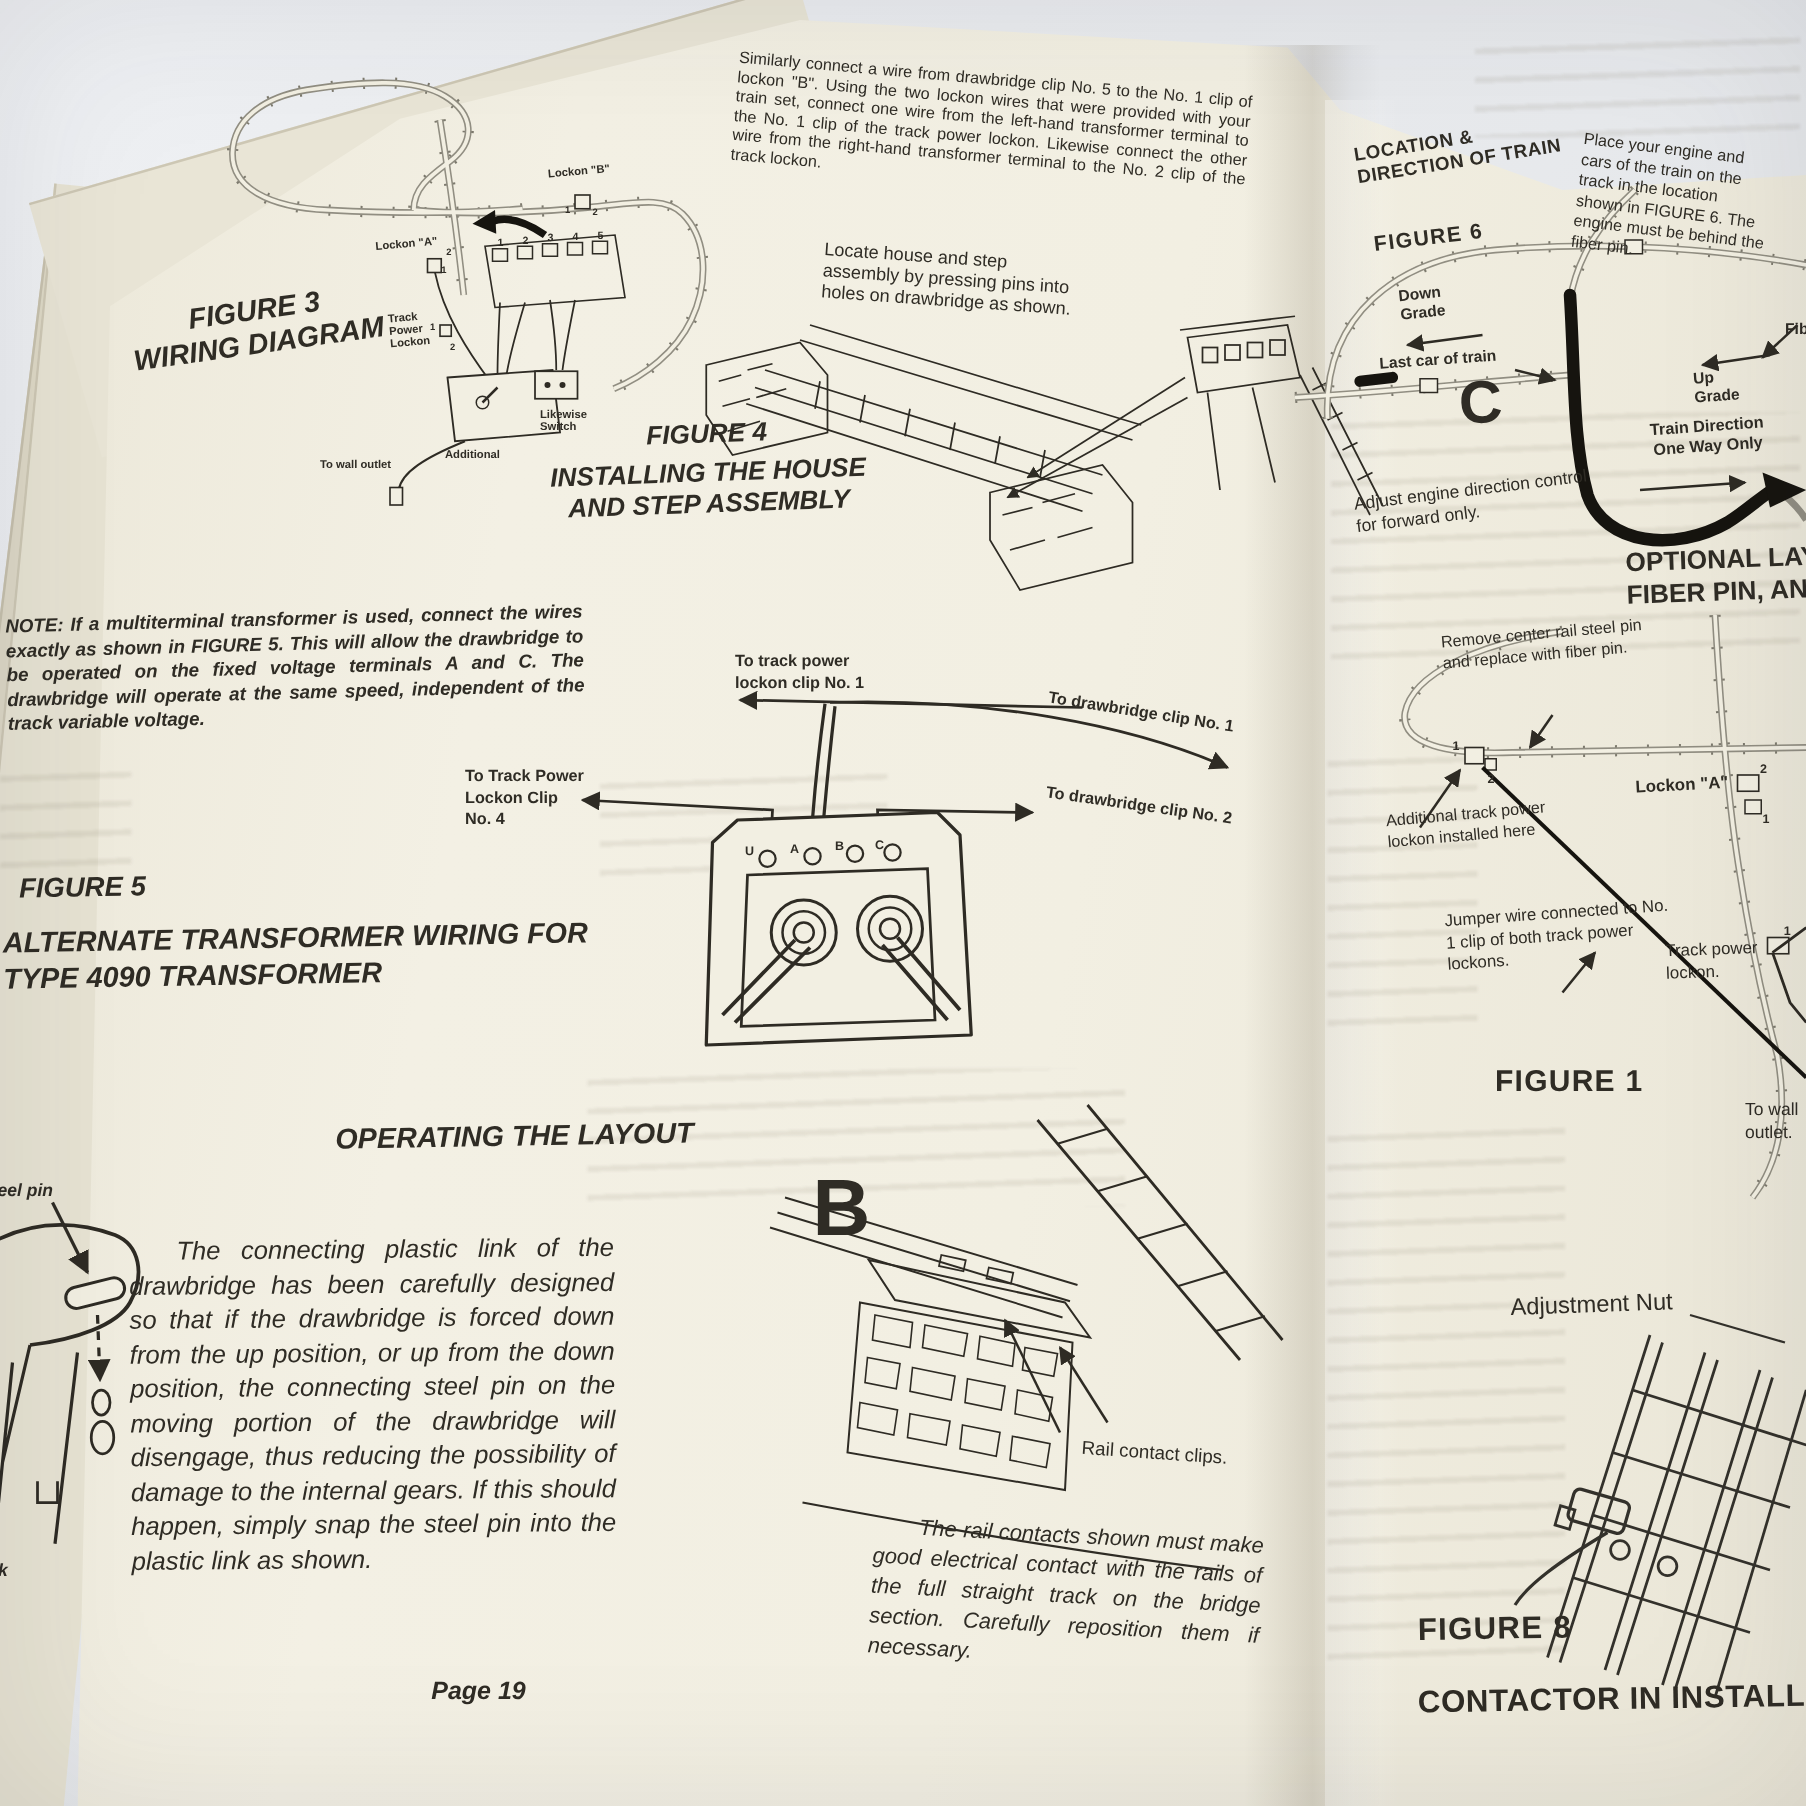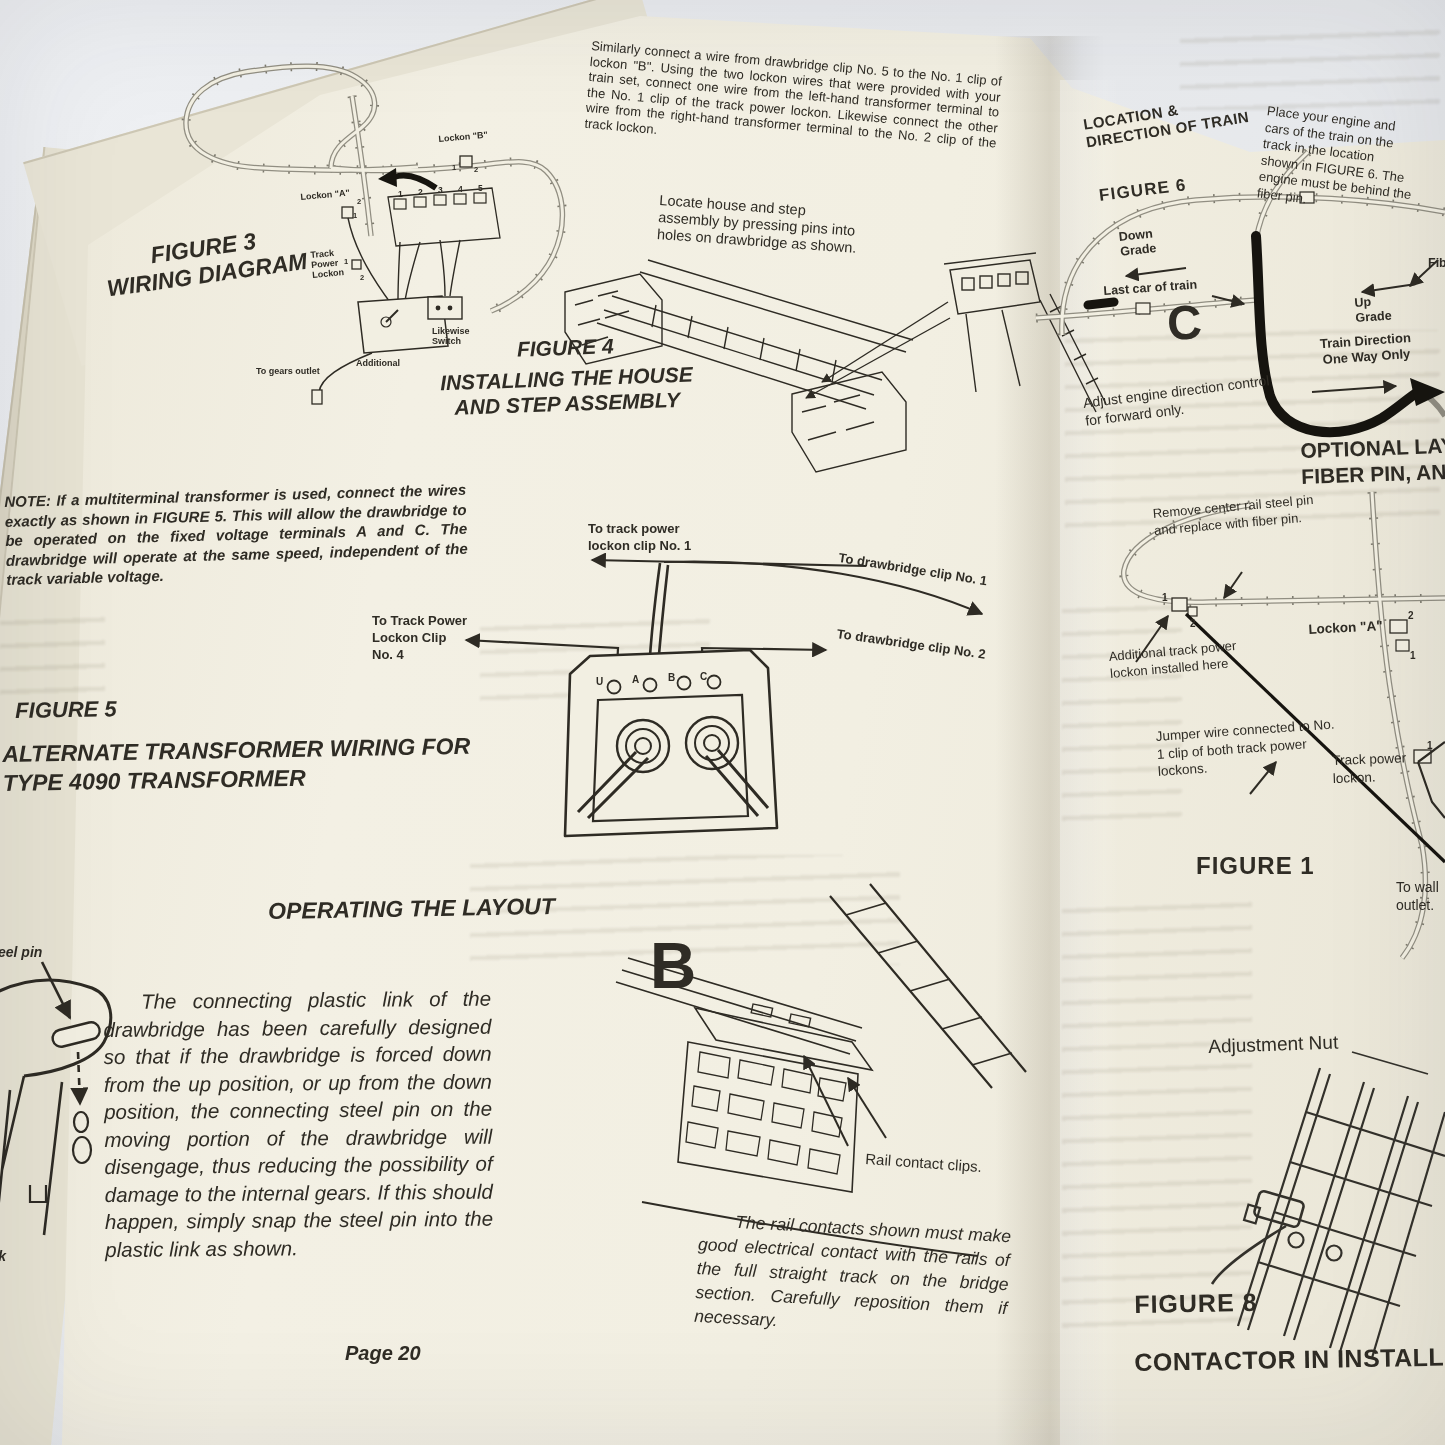--- a/index.html
+++ b/index.html
@@ -238,21 +238,21 @@
 <div class="t b it c" style="left:95px;top:250px;width:215px;font-size:23px;line-height:27px;transform:rotate(-8deg);">
   <div>FIGURE 3</div>
   <div>WIRING DIAGRAM</div>
 </div>
 
 <span class="t b nw" style="left:438px;top:134px;font-size:9px;transform:rotate(-5deg);">Lockon "B"</span>
 <span class="t b nw" style="left:300px;top:192px;font-size:9px;transform:rotate(-5deg);">Lockon "A"</span>
 <span class="t b" style="left:310px;top:250px;width:46px;font-size:9px;line-height:10px;transform:rotate(-5deg);">Track Power Lockon</span>
 <span class="t b" style="left:432px;top:326px;width:44px;font-size:9px;line-height:10px;">Likewise Switch</span>
 <span class="t b nw" style="left:356px;top:358px;font-size:9px;">Additional</span>
-<span class="t b nw" style="left:256px;top:366px;font-size:9px;">To gears outlet</span>
+<span class="t b nw" style="left:256px;top:366px;font-size:9px;">To wall outlet</span>
 <span class="t b" style="left:398px;top:189px;font-size:8.5px;">1</span>
 <span class="t b" style="left:418px;top:187px;font-size:8.5px;">2</span>
 <span class="t b" style="left:438px;top:185px;font-size:8.5px;">3</span>
 <span class="t b" style="left:458px;top:184px;font-size:8.5px;">4</span>
 <span class="t b" style="left:478px;top:183px;font-size:8.5px;">5</span>
 <span class="t b" style="left:452px;top:164px;font-size:7.5px;">1</span>
 <span class="t b" style="left:474px;top:166px;font-size:7.5px;">2</span>
 <span class="t b" style="left:357px;top:198px;font-size:7.5px;">2</span>
 <span class="t b" style="left:353px;top:212px;font-size:7.5px;">1</span>
 <span class="t b" style="left:344px;top:258px;font-size:7.5px;">1</span>
@@ -287,21 +287,21 @@
 <div class="t it j" style="left:103px;top:988px;width:388px;font-size:20.5px;line-height:27.5px;text-indent:38px;transform:rotate(-0.5deg);">The connecting plastic link of the drawbridge has been carefully designed so that if the drawbridge is forced down from the up position, or up from the down position, the connecting steel pin on the moving portion of the drawbridge will disengage, thus reducing the possibility of damage to the internal gears.  If this should happen, simply snap the steel pin into the plastic link as shown.</div>
 
 <span class="t it b nw" style="left:-16px;top:944px;font-size:14px;">Steel pin</span>
 <span class="t it b nw" style="left:-18px;top:1248px;font-size:14px;">link</span>
 
 <span class="t b nw" style="left:650px;top:934px;font-size:64px;line-height:64px;">B</span>
 <span class="t nw" style="left:866px;top:1150px;font-size:15px;font-weight:500;transform:rotate(4deg);">Rail contact clips.</span>
 
 <div class="t it j" style="left:700px;top:1208px;width:312px;font-size:17.5px;line-height:24px;text-indent:36px;transform:rotate(3deg);">The rail contacts shown must make good electrical contact with the rails of the full straight track on the bridge section.  Carefully reposition them if necessary.</div>
 
-<span class="t b it nw" style="left:345px;top:1342px;font-size:20px;">Page 20</span>
+<span class="t b it nw" style="left:345px;top:1342px;font-size:20px;">Page 19</span>
 
 <div class="t b" style="left:1082px;top:116px;width:185px;font-size:15px;line-height:18px;letter-spacing:.4px;transform:rotate(-9deg);">
   <div>LOCATION &amp;</div>
   <div>DIRECTION OF TRAIN</div>
 </div>
 <span class="t b nw" style="left:1098px;top:186px;font-size:17px;letter-spacing:1.2px;transform:rotate(-7deg);">FIGURE 6</span>
 
 <div class="t" style="left:1268px;top:103px;font-size:13px;line-height:16.5px;font-weight:500;transform:rotate(7deg);">
   <div class="nw">Place your engine and</div>
   <div class="nw">cars of the train on the</div>

